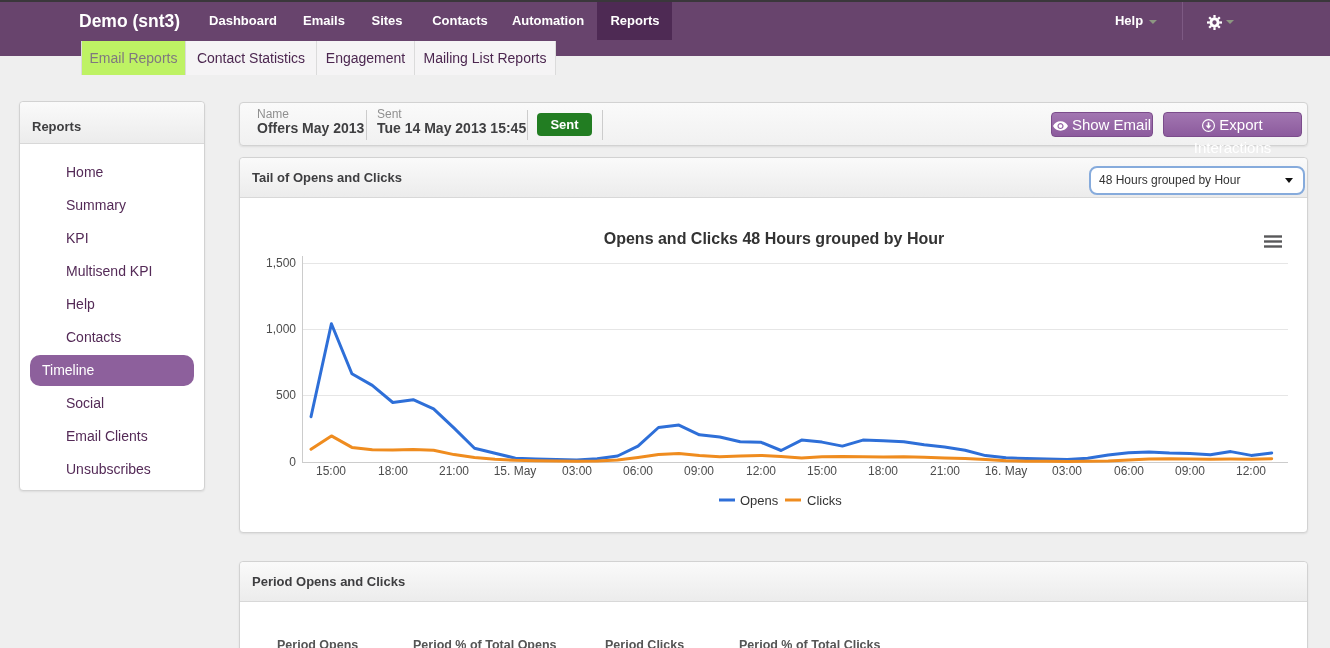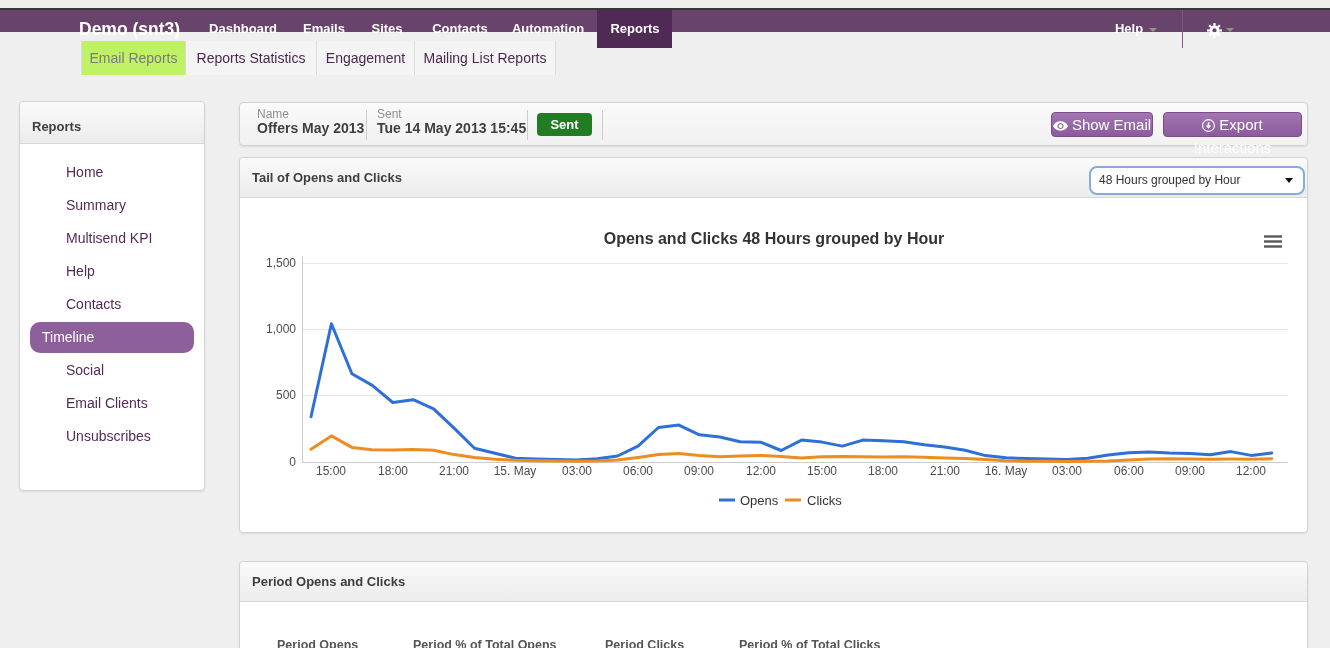--- a/index.html
+++ b/index.html
@@ -1,20 +1,20 @@
 <!DOCTYPE html>
 <html><head>
 <meta charset="utf-8">
 <style>
 * { margin:0; padding:0; box-sizing:border-box; }
 html,body { width:1330px; height:648px; overflow:hidden; }
 body { font-family:"Liberation Sans", sans-serif; background:#efefef; position:relative; }
 
 
-#navbar { position:absolute; left:0; top:8px; width:1330px; height:24px; background:#68446d; border-top:2px solid #3a373b; }
+#navbar { position:absolute; left:0; top:0; width:1330px; height:56px; background:#68446d; border-top:2px solid #3a373b; }
 #brand { position:absolute; left:79px; top:0; height:38px; line-height:38px; color:#fff; font-size:17.5px; font-weight:bold; }
 .navitem { position:absolute; top:0; height:38px; line-height:38px; color:#fff; font-size:13px; font-weight:bold; transform:translateX(-50%); }
 #nav-active { position:absolute; left:597px; top:0; width:75px; height:38px; background:#4e2a54; }
 #nav-divider { position:absolute; left:1182px; top:0; width:1px; height:38px; background:#7d5a83; }
 .caret { display:inline-block; width:0; height:0; border-left:4px solid transparent; border-right:4px solid transparent; border-top:4px solid #8d9782; vertical-align:middle; margin-left:6px; }
 
 
 #tabs { position:absolute; left:81px; top:41px; height:34px; display:flex; }
 .tab { height:34px; line-height:34px; text-align:center; font-size:14px; color:#4c2750; background:#f5f4f5; border-right:1px solid #dbdbdb; }
 .tab:first-child { border-left:1px solid #dbdbdb; }
@@ -74,30 +74,31 @@
       <rect x="6.8" y="13" width="2.4" height="3" transform="rotate(45 8 8)"></rect>
       <rect x="0" y="6.8" width="3" height="2.4" transform="rotate(45 8 8)"></rect>
       <rect x="13" y="6.8" width="3" height="2.4" transform="rotate(45 8 8)"></rect>
     </g>
   </svg>
   <span class="caret" style="position:absolute; left:1226px; top:18px; margin:0;"></span>
 </div>
 
 <div id="tabs">
   <div class="tab active" style="width:105px;">Email Reports</div>
-  <div class="tab" style="width:131px;">Reports Statistics</div>
+  <div class="tab" style="width:131px;">Contact Statistics</div>
   <div class="tab" style="width:98px;">Engagement</div>
   <div class="tab" style="width:141px;">Mailing List Reports</div>
 </div>
 
 <div id="sidebar" class="panel">
   <div class="panel-hd">Reports</div>
   <ul>
     <li>Home</li>
     <li>Summary</li>
+    <li>KPI</li>
     <li>Multisend KPI</li>
     <li>Help</li>
     <li>Contacts</li>
     <li class="sel">Timeline</li>
     <li>Social</li>
     <li>Email Clients</li>
     <li>Unsubscribes</li>
   </ul>
 </div>
 

